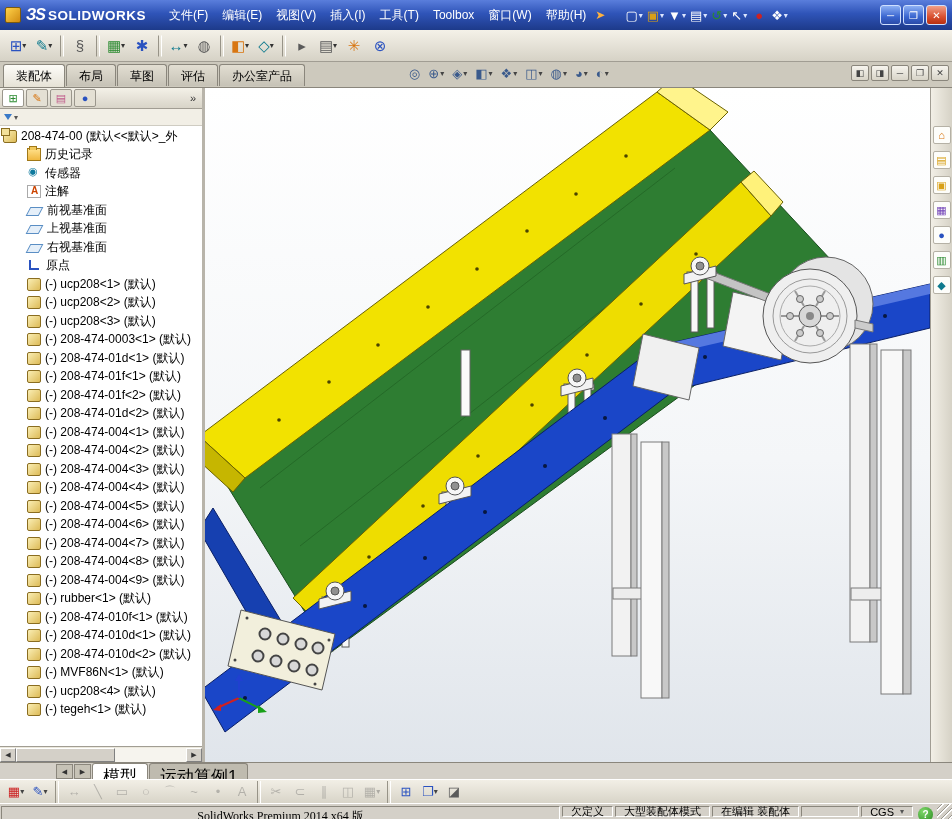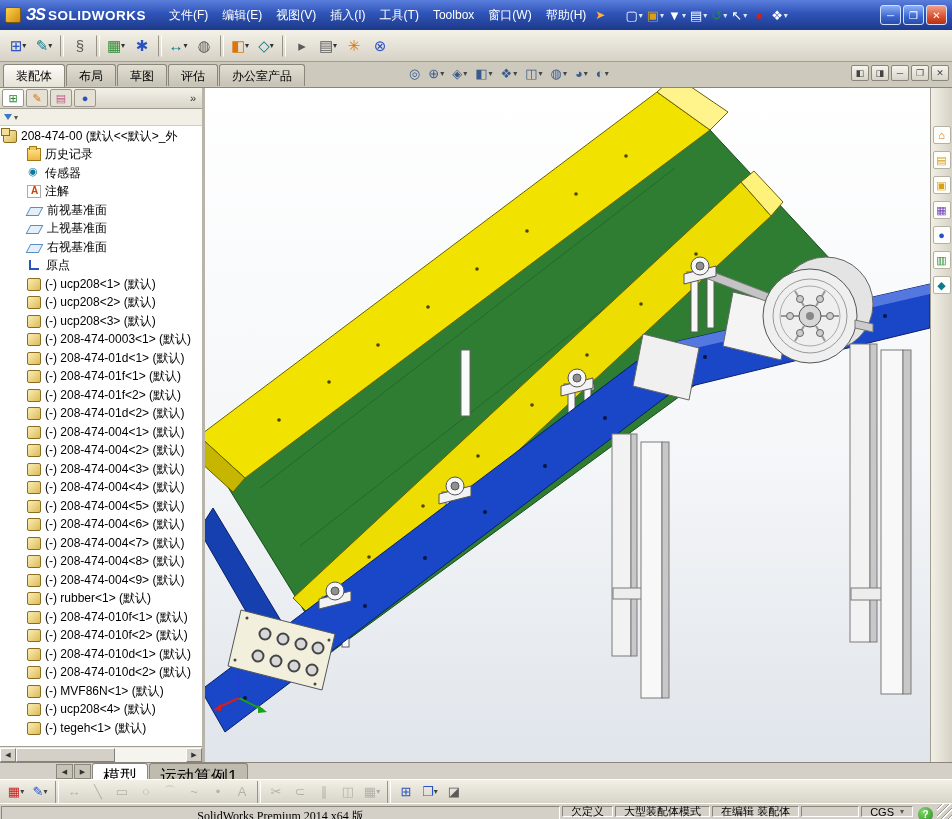--- a/index.html
+++ b/index.html
@@ -496,24 +496,20 @@
           <div class="tree-row" data-name="tree-item" data-icon="part" title="(-) rubber&lt;1&gt; (默认)">
             <span class="ti" data-name="tree-item-icon"></span>
             <span class="tl" data-name="tree-item-label">(-) rubber&lt;1&gt; (默认)</span>
           </div>
 
           <div class="tree-row" data-name="tree-item" data-icon="part" title="(-) 208-474-010f&lt;1&gt; (默认)">
             <span class="ti" data-name="tree-item-icon"></span>
             <span class="tl" data-name="tree-item-label">(-) 208-474-010f&lt;1&gt; (默认)</span>
           </div>
 
-          <div class="tree-row" data-name="tree-item" data-icon="part" title="(-) 208-474-010f&lt;2&gt; (默认)">
-            <span class="ti" data-name="tree-item-icon"></span>
-            <span class="tl" data-name="tree-item-label">(-) 208-474-010f&lt;2&gt; (默认)</span>
-          </div>
 
           <div class="tree-row" data-name="tree-item" data-icon="part" title="(-) 208-474-010d&lt;1&gt; (默认)">
             <span class="ti" data-name="tree-item-icon"></span>
             <span class="tl" data-name="tree-item-label">(-) 208-474-010d&lt;1&gt; (默认)</span>
           </div>
 
           <div class="tree-row" data-name="tree-item" data-icon="part" title="(-) 208-474-010d&lt;2&gt; (默认)">
             <span class="ti" data-name="tree-item-icon"></span>
             <span class="tl" data-name="tree-item-label">(-) 208-474-010d&lt;2&gt; (默认)</span>
           </div>

